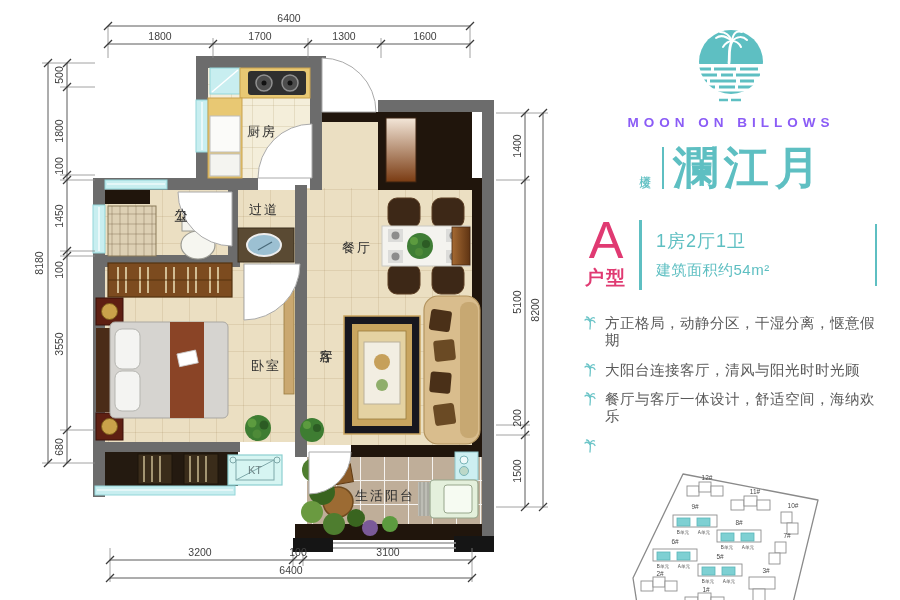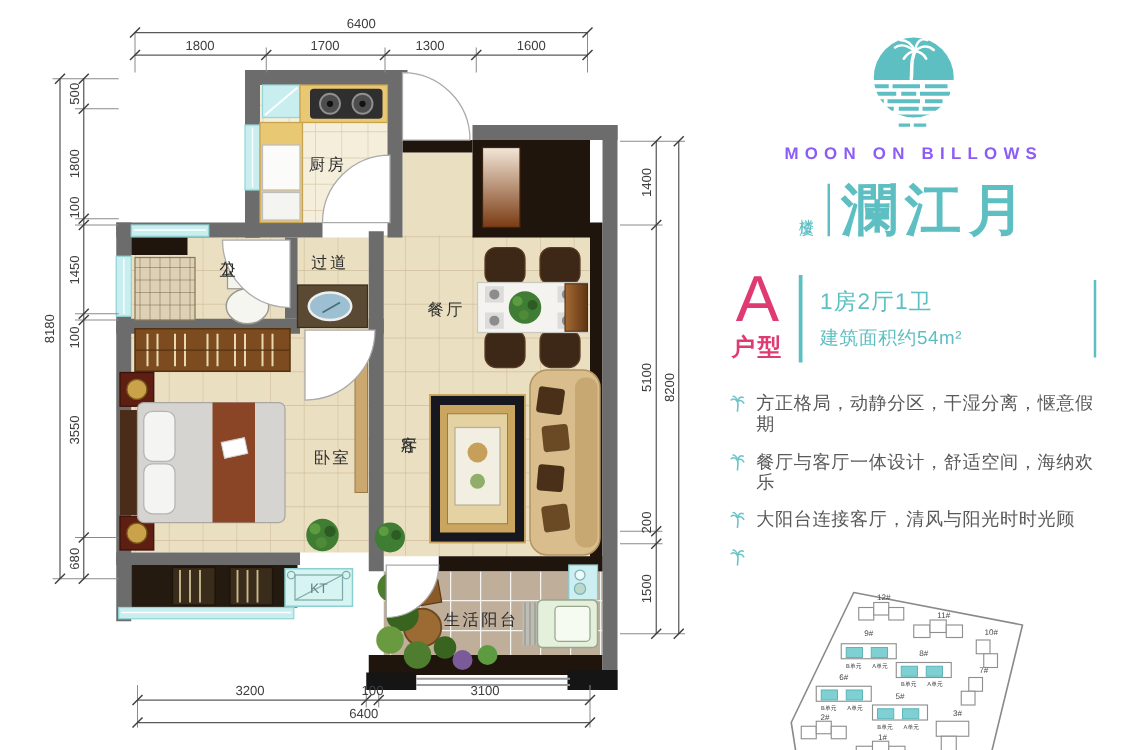--- a/index.html
+++ b/index.html
@@ -414,33 +414,33 @@
     <div class="feature">
       <svg width="14" height="14" viewBox="0 0 14 14" style="flex:none;margin-top:1px;">
         <g stroke="#6cc5c8" fill="none" stroke-width="1.3" stroke-linecap="round">
           <path d="M7 13 C7 10 8 8 7 5"></path>
             <path d="M7 5 C5 3 3 3 2 4"></path>
             <path d="M7 5 C6 2 5 1 3.5 1"></path>
           <path d="M7 5 C8 2 10 1 11.5 2"></path>
             <path d="M7 5 C9 4 11 4.5 12 6.5"></path>
         </g>
       </svg>
-      <div class="feature-text">餐厅与客厅一体设计，舒适空间，海纳欢乐</div>
+      <div class="feature-text">大阳台连接客厅，清风与阳光时时光顾</div>
     </div>
     <div class="feature">
       <svg width="14" height="14" viewBox="0 0 14 14" style="flex:none;margin-top:1px;">
         <g stroke="#6cc5c8" fill="none" stroke-width="1.3" stroke-linecap="round">
           <path d="M7 13 C7 10 8 8 7 5"></path>
             <path d="M7 5 C5 3 3 3 2 4"></path>
             <path d="M7 5 C6 2 5 1 3.5 1"></path>
           <path d="M7 5 C8 2 10 1 11.5 2"></path>
             <path d="M7 5 C9 4 11 4.5 12 6.5"></path>
         </g>
       </svg>
-      <div class="feature-text">大阳台连接客厅，清风与阳光时时光顾</div>
+      <div class="feature-text">餐厅与客厅一体设计，舒适空间，海纳欢乐</div>
     </div>
     <div class="feature">
       <svg width="14" height="14" viewBox="0 0 14 14" style="flex:none;margin-top:1px;">
         <g stroke="#6cc5c8" fill="none" stroke-width="1.3" stroke-linecap="round">
           <path d="M7 13 C7 10 8 8 7 5"></path>
             <path d="M7 5 C5 3 3 3 2 4"></path>
             <path d="M7 5 C6 2 5 1 3.5 1"></path>
           <path d="M7 5 C8 2 10 1 11.5 2"></path>
             <path d="M7 5 C9 4 11 4.5 12 6.5"></path>
         </g>

